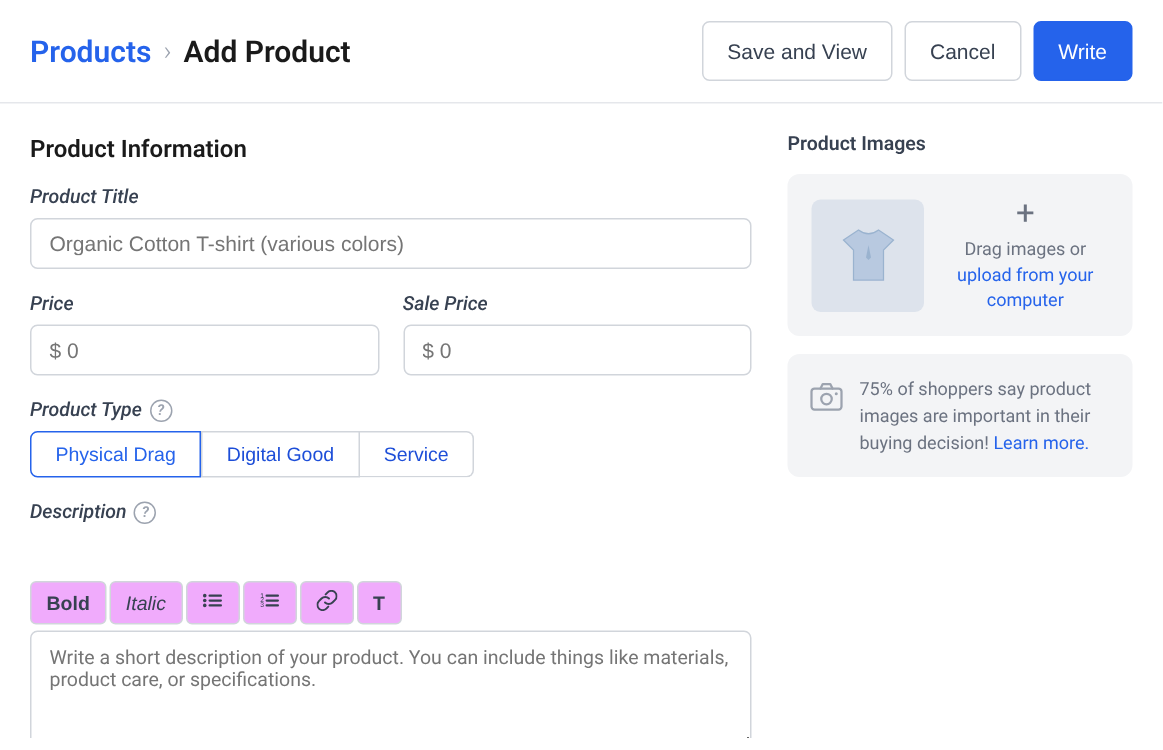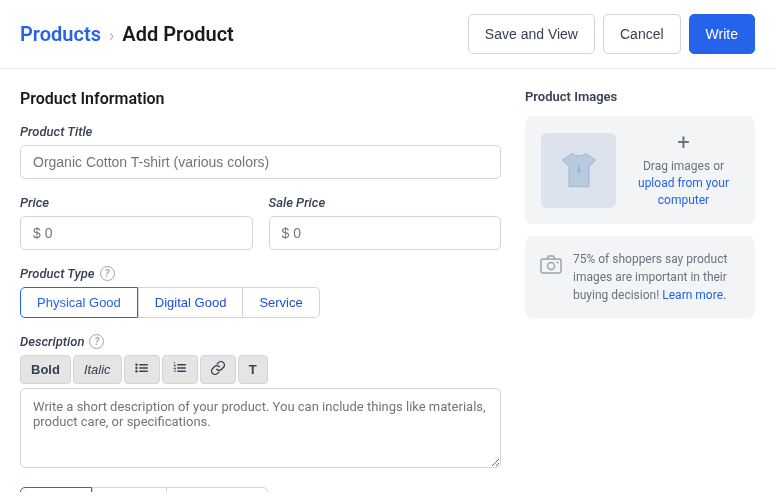--- a/index.html
+++ b/index.html
@@ -162,25 +162,26 @@
     
     .desc-toolbar {
       display: flex;
       gap: 2px;
       margin-bottom: 4px;
     }
     .toolbar-btn {
       padding: 5px 10px;
       border: 1px solid #d1d5db;
       border-radius: 4px;
-      background: #e5e5e5;
+      background: #f0abfc;
       font-size: 13px;
       color: #374151;
       cursor: pointer;
       font-weight: 500;
+      margin-top: 32px;
     }
     .toolbar-btn.italic-btn { font-style: italic; }
 
     .desc-textarea {
       width: 100%;
       height: 80px;
       padding: 10px 12px;
       border: 1px solid #d1d5db;
       border-radius: 5px;
       font-size: 13px;
@@ -344,21 +345,21 @@
         <input type="text" class="text-input" placeholder="$ 0" style="">
       </div>
     </div>
 
     <div class="field-group">
       <div class="field-label">
         <span>Product Type</span>
         <span class="help-icon">?</span>
       </div>
       <div class="type-buttons">
-        <button class="type-btn active">Physical Good</button>
+        <button class="type-btn active">Physical Drag</button>
         <button class="type-btn">Digital Good</button>
         <button class="type-btn">Service</button>
       </div>
     </div>
 
     <div class="field-group">
       <div class="field-label">
         <span>Description</span>
         <span class="help-icon">?</span>
       </div>

